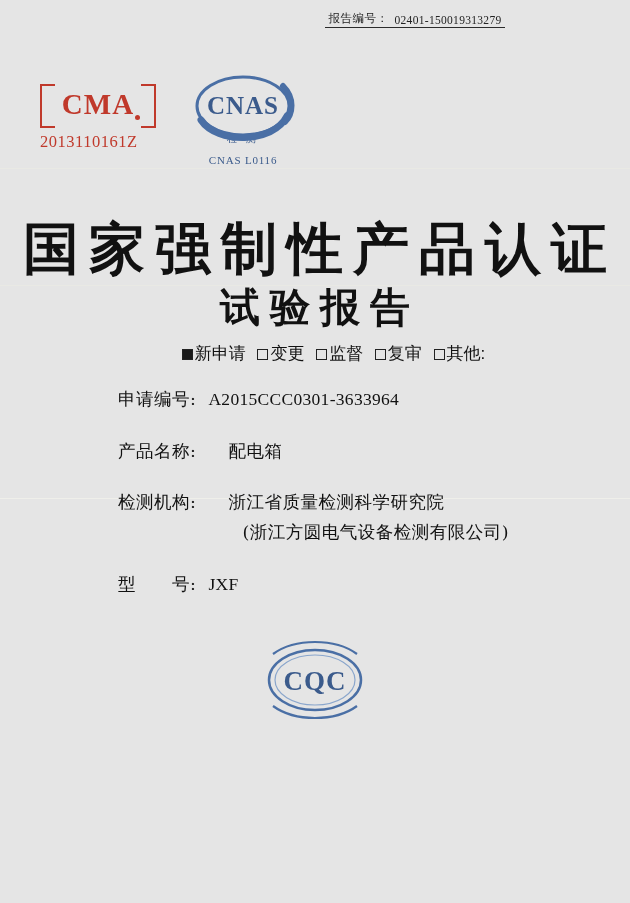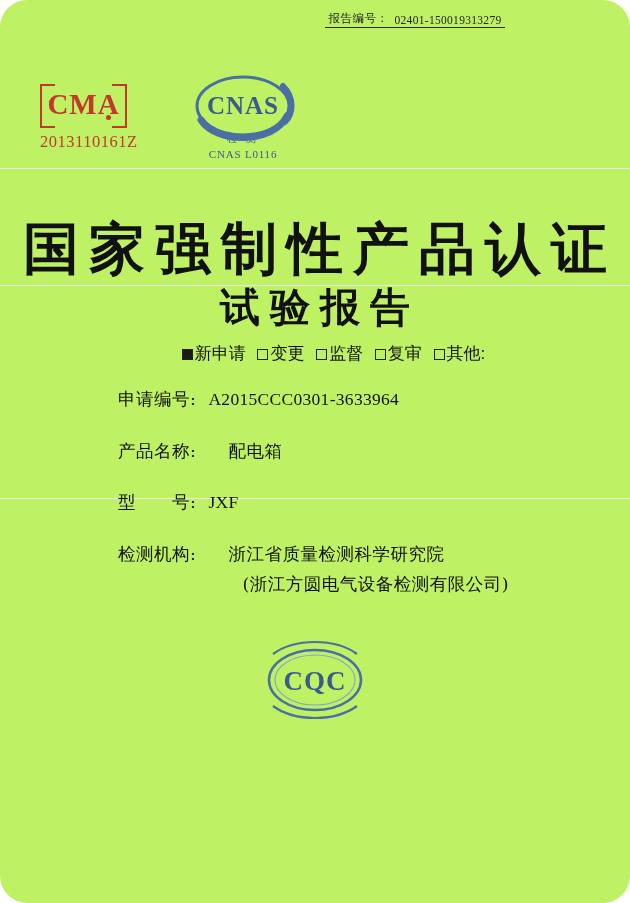--- a/index.html
+++ b/index.html
@@ -12,22 +12,21 @@
     height: 903px;
     position: relative;
     font-family: "Liberation Serif", serif;
     color: #1a1a1a;
     overflow: hidden;
   }
 
   .page {
     position: absolute;
     inset: 0;
-    background: #bef264;
-    border-radius: 27px;
+    background: #e5e5e5;
   }
 
   
   .report-no-row {
     position: absolute;
     top: 6px;
     left: 0;
     right: 0;
     height: 22px;
     display: flex;
@@ -76,21 +75,21 @@
   }
 
   
   .cma {
     position: absolute;
     left: 40px;
     top: 2px;
     width: 130px;
   }
   .cma-mark {
-    width: 87px;
+    width: 116px;
     height: 40px;
     position: relative;
   }
   .cma-mark .brk-l, .cma-mark .brk-r {
     position: absolute;
     top: 0;
     width: 13px;
     height: 40px;
     border: 2.5px solid #c0392b;
   }
@@ -149,21 +148,21 @@
     color: #3b5b8c;
     font-family: "DejaVu Sans", sans-serif;
     letter-spacing: 3px;
     margin-top: -16px;
   }
   .cnas-id {
     font-size: 11px;
     color: #3b5b8c;
     font-family: "Liberation Serif", serif;
     letter-spacing: .8px;
-    margin-top: 2px;
+    margin-top: 8px;
   }
 
   
   .title-main, .title-sub {
     position: absolute;
     left: 0;
     right: 0;
     text-align: center;
     font-family: "DejaVu Serif", serif;
     font-weight: bold;
@@ -318,30 +317,30 @@
       <span class="lbl">申请编号:</span>
       <span class="val">A2015CCC0301-3633964</span>
     </div>
 
     <div class="field">
       <span class="lbl">产品名称:</span>
       <span class="val cn">配电箱</span>
     </div>
 
     <div class="field">
-      <span class="lbl">型　　号:</span>
-      <span class="val">JXF</span>
-    </div>
-
-    <div class="field">
       <span class="lbl">检测机构:</span>
       <span class="val cn">
         <span>浙江省质量检测科学研究院</span>
         <span class="line2">(浙江方圆电气设备检测有限公司)</span>
       </span>
+    </div>
+
+    <div class="field">
+      <span class="lbl">型　　号:</span>
+      <span class="val">JXF</span>
     </div>
 
   </div>
 
   <div class="cqc">
     <svg width="120" height="80" viewBox="0 0 120 80">
       <ellipse cx="60" cy="40" rx="46" ry="30" fill="none" stroke="#4a6fa5" stroke-width="2.5"></ellipse>
       <ellipse cx="60" cy="40" rx="40" ry="25" fill="none" stroke="#8aa6cc" stroke-width="1.2"></ellipse>
       <path d="M18 14 C 40 -2, 80 -2, 102 14" fill="none" stroke="#4a6fa5" stroke-width="2.2"></path>
       <path d="M18 66 C 40 82, 80 82, 102 66" fill="none" stroke="#4a6fa5" stroke-width="2.2"></path>

